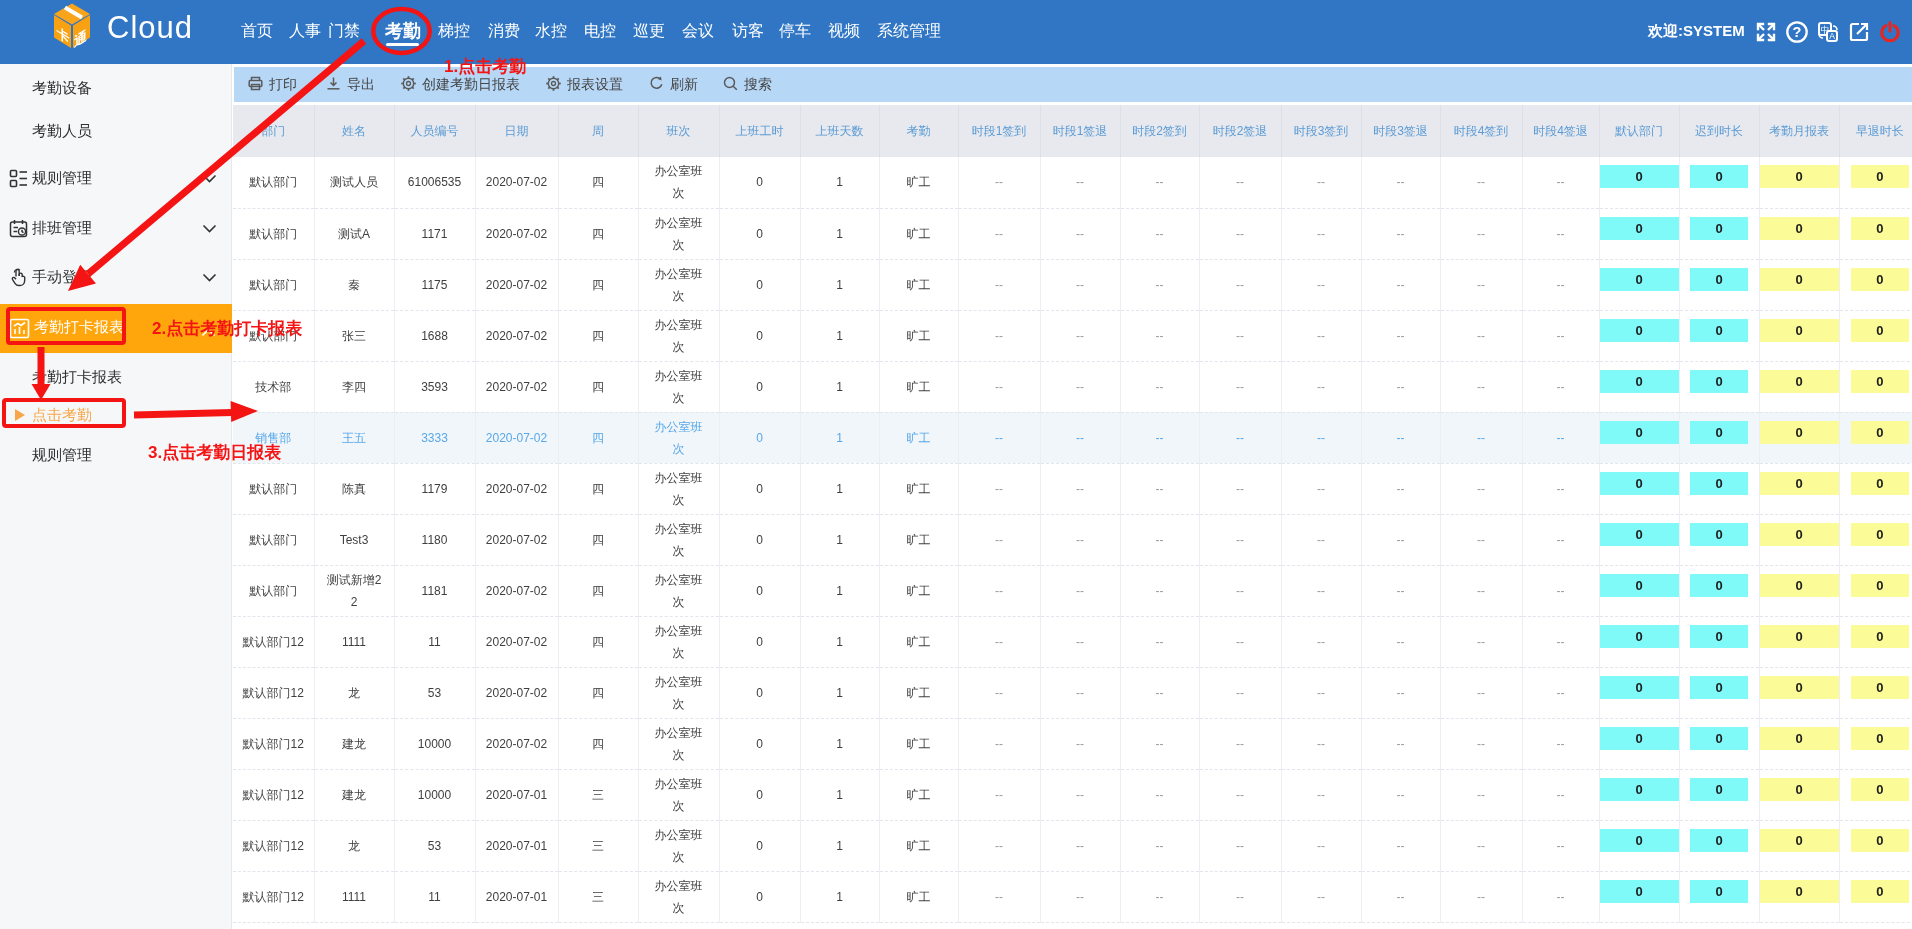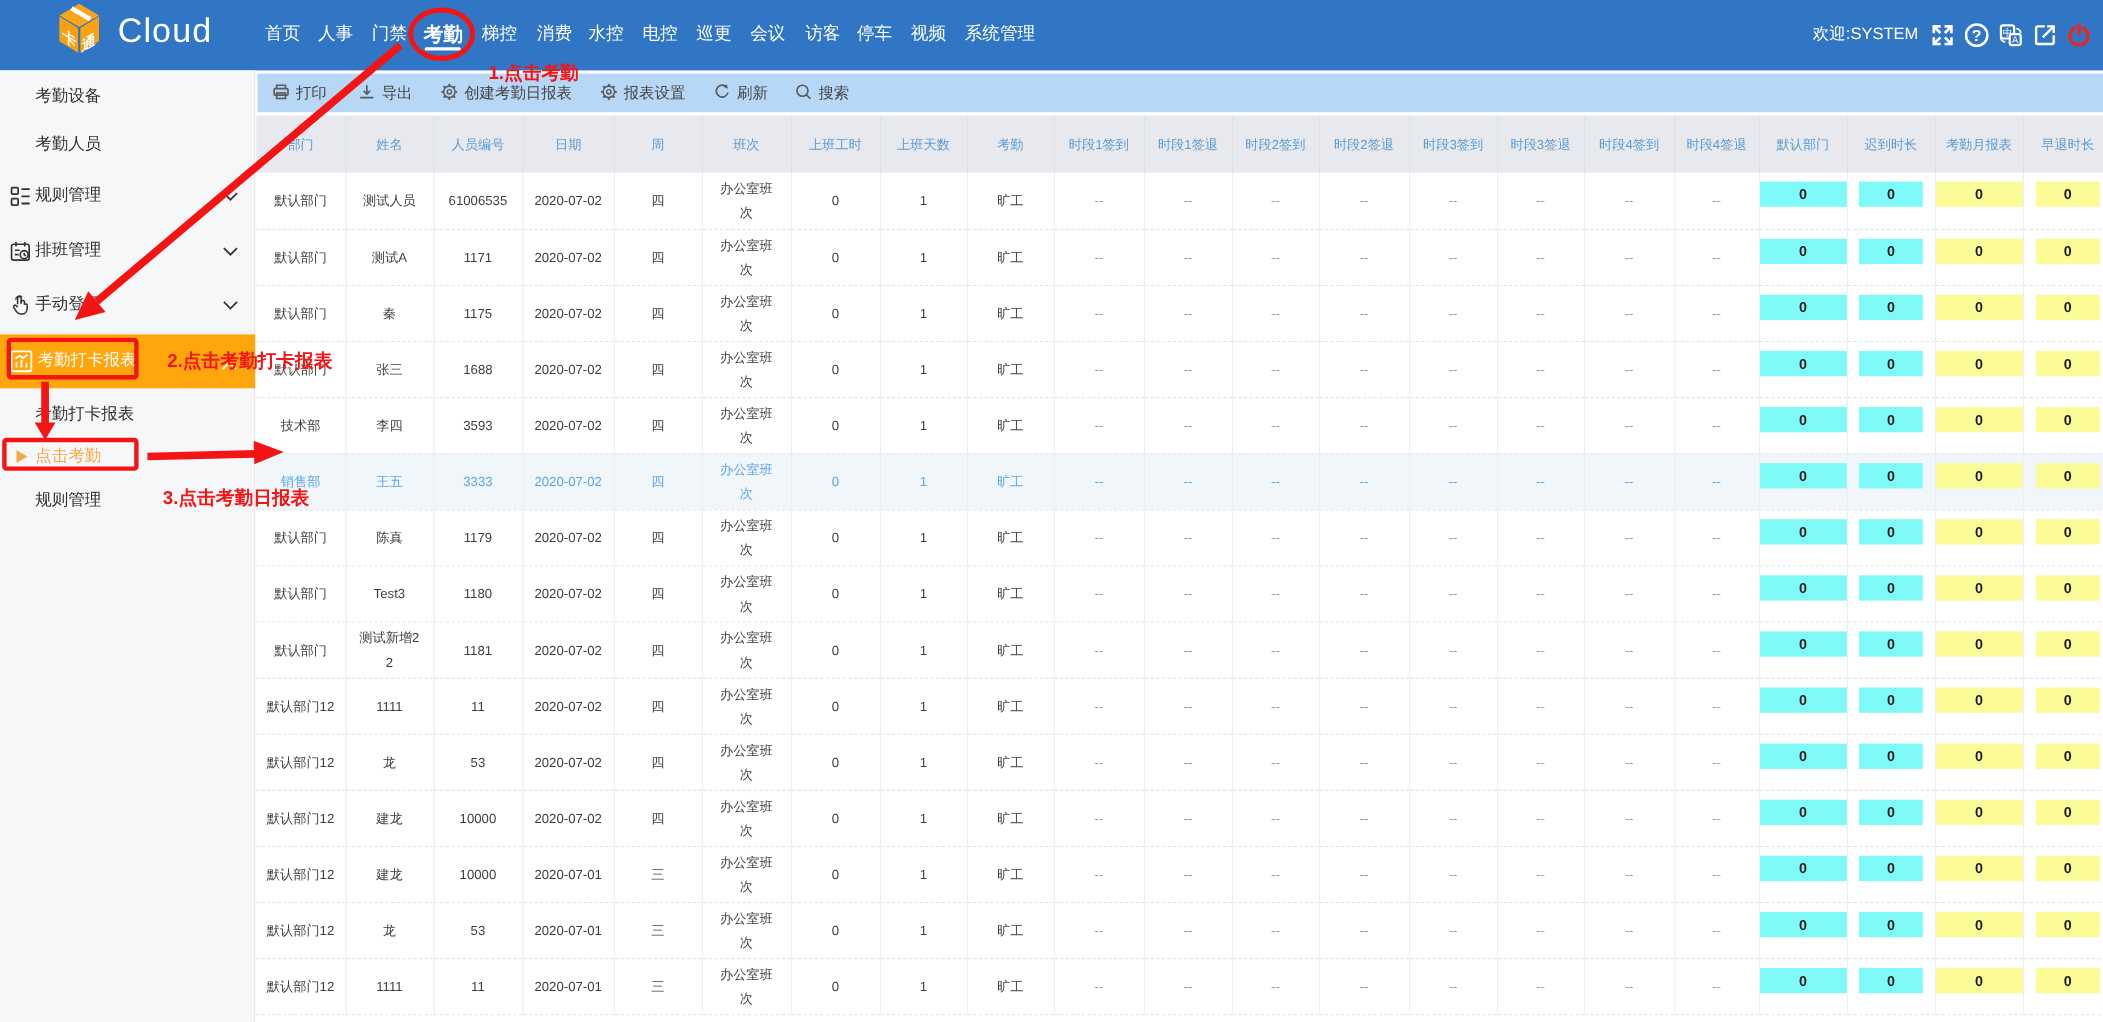--- a/index.html
+++ b/index.html
@@ -5,21 +5,21 @@
 html,body{width:1912px;height:929px;overflow:hidden;background:#fff;
  font-family:"Liberation Sans",sans-serif;}
 .abs{position:absolute;}
 
 #nav{position:absolute;left:0;top:0;width:1912px;height:64px;background:#3076c5;}
 #cloudtxt{position:absolute;left:95px;top:10px;color:#fff;font-size:31px;letter-spacing:1px;margin-left:12px;}
 #subtitle{position:absolute;left:44px;top:50px;color:#fff;font-size:12px;font-weight:bold;margin-top:24px;}
 .navitem{position:absolute;top:0;height:64px;line-height:62px;color:#fff;font-size:16px;}
 .navsel{font-size:18px;font-weight:bold;}
 #navunderline{position:absolute;left:386px;top:43px;width:33px;height:3px;background:#fff;border-radius:2px;}
-#welcome{position:absolute;left:1648px;top:0;height:64px;line-height:62px;color:#fff;font-size:15px;font-weight:normal;}
+#welcome{position:absolute;left:1648px;top:0;height:64px;line-height:62px;color:#fff;font-size:15px;font-weight:bold;}
 .tico{position:absolute;top:21px;}
 
 #side{position:absolute;left:0;top:64px;width:232px;height:865px;background:#f6f7f9;border-right:1px solid #e6e8ea;}
 .sitem{position:absolute;left:32px;color:#303030;font-size:15px;line-height:20px;white-space:nowrap;font-family:Liberation Serif, serif;}
 .sico{position:absolute;left:9px;}
 .schev{position:absolute;left:202px;}
 #orangebar{position:absolute;left:0;top:304px;width:232px;height:49px;background:#ffa60d;}
 #orangebar .txt{position:absolute;left:34px;top:14px;color:#fff;font-size:15px;}
 .subsel{color:#f7a84a;}
 .tri{position:absolute;left:15px;width:0;height:0;border-left:10px solid #f7a74a;border-top:6px solid transparent;border-bottom:6px solid transparent;}
@@ -57,21 +57,21 @@
         <text x="0" y="10" font-size="13" fill="#fff" font-weight="bold">卡</text>
       </g>
 <g transform="translate(21,34) skewY(-31)">
         <text x="0" y="10" font-size="13" fill="#fff" font-weight="bold">通</text>
       </g>
 </svg>
 <div id="cloudtxt">Cloud</div>
 <div id="subtitle">One-Card Cloud Platform</div>
 <div class="navitem" style="left:241px">首页</div>
 <div class="navitem" style="left:289px">人事</div>
-<div class="navitem" style="left:338px">门禁</div>
+<div class="navitem" style="left:328px">门禁</div>
 <div class="navitem navsel" style="left:385px">考勤</div>
 <div class="navitem" style="left:438px">梯控</div>
 <div class="navitem" style="left:488px">消费</div>
 <div class="navitem" style="left:535px">水控</div>
 <div class="navitem" style="left:584px">电控</div>
 <div class="navitem" style="left:633px">巡更</div>
 <div class="navitem" style="left:682px">会议</div>
 <div class="navitem" style="left:732px">访客</div>
 <div class="navitem" style="left:779px">停车</div>
 <div class="navitem" style="left:828px">视频</div>

